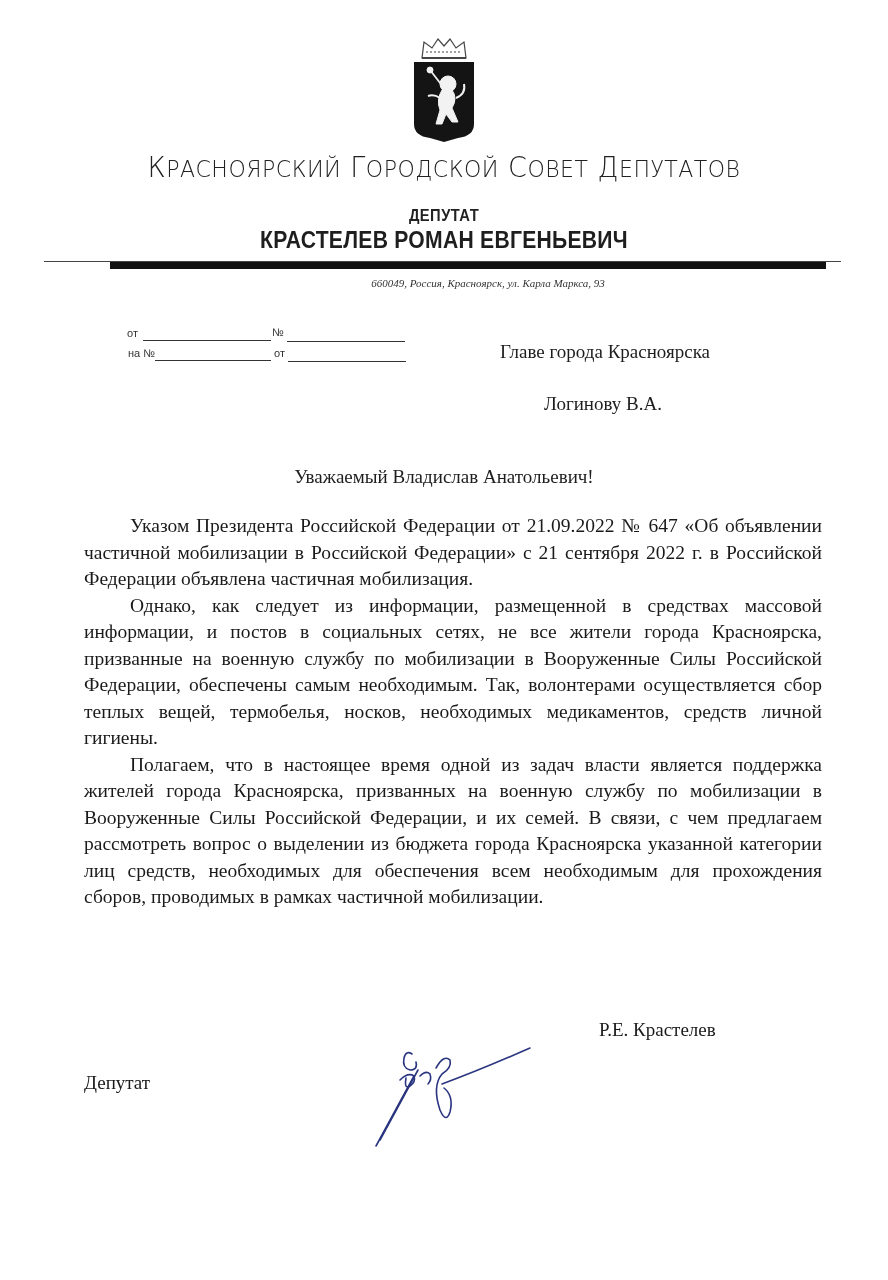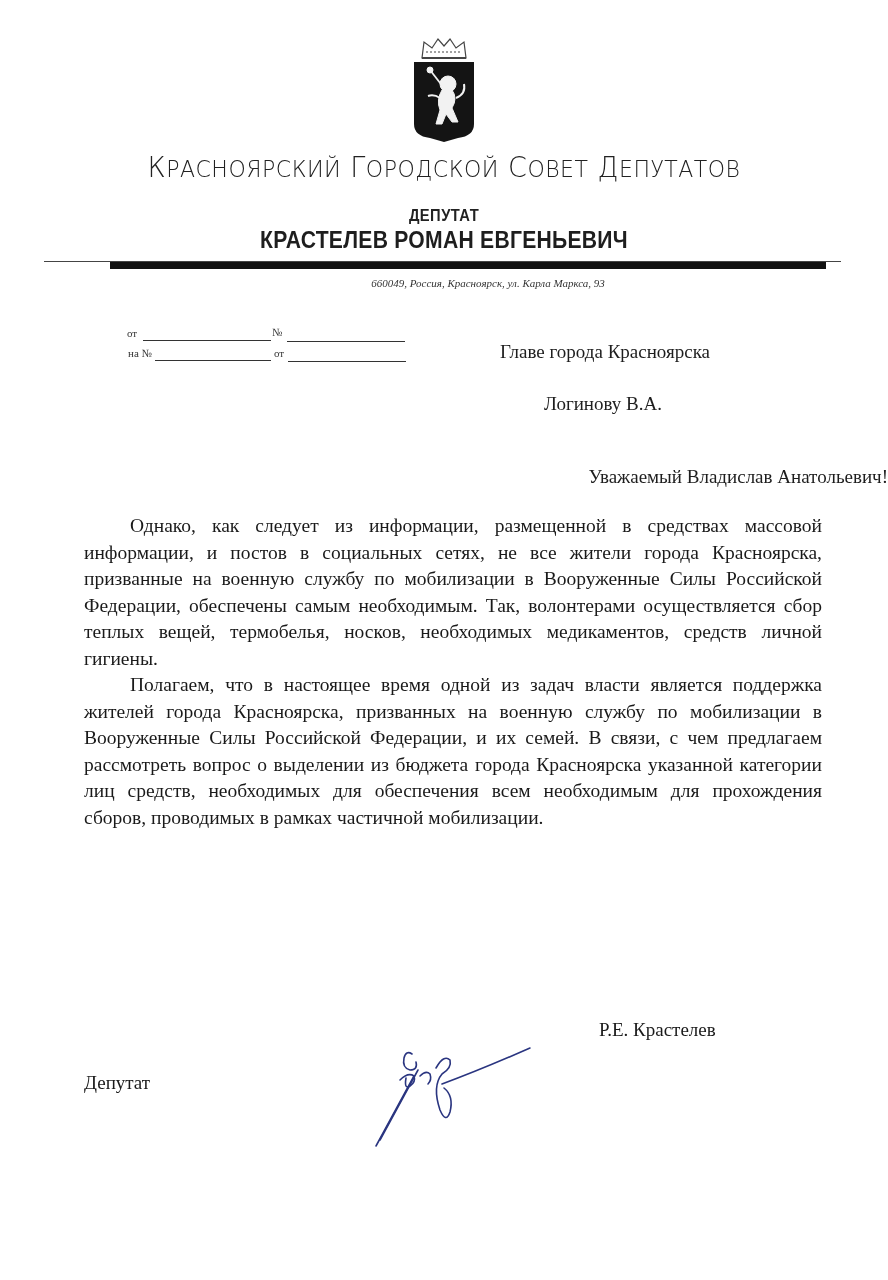--- a/index.html
+++ b/index.html
@@ -19,27 +19,27 @@
   #deputy-name { left: 0; width: 888px; top: 226px; text-align: center; font-family: "Liberation Sans", sans-serif;
                  font-weight: bold; font-size: 24px; transform: scaleX(0.88); letter-spacing: 0.3px; color: #1e1e1e; }
 
   
   #divider-thin { left: 44px; top: 261px; width: 797px; height: 1px; background: #444; }
   #divider-thick { left: 110px; top: 262px; width: 716px; height: 7px; background: #111; }
 
   #address { left: 0; width: 888px; top: 277px; text-align: center; font-style: italic; font-size: 11px; color: #333; padding-left: 44px; }
 
   
-  .ref { font-family: Liberation Serif, serif; font-size: 11px; color: #333; }
+  .ref { font-family: Liberation Sans, sans-serif; font-size: 11px; color: #333; }
   .ref-line { height: 1px; background: #333; }
 
   
   .addressee { left: 500px; font-size: 19px; color: #1e1e1e; }
 
-  #salutation { left: 0; width: 888px; top: 466px; text-align: right; font-size: 19px; color: #1e1e1e; }
+  #salutation { left: 0; width: 888px; top: 466px; text-align: center; font-size: 19px; color: #1e1e1e; }
 
   
   #body { left: 84px; width: 738px; top: 513px; font-size: 19.5px; line-height: 26.5px; color: #1a1a1a; text-align: justify;
           font-family: "Liberation Serif", serif; transform-origin: left top; }
   #body p { margin: 0; text-indent: 46px; }
 
   
   #sig-role { left: 84px; top: 1072px; font-size: 19px; }
   #sig-name { left: 599px; top: 1019px; font-size: 19px; }
   #signature { left: 370px; top: 1040px; width: 170px; height: 110px; }
@@ -85,20 +85,21 @@
 <div class="abs ref-line" style="left:155px; top:360px; width:116px;"></div>
 <div class="abs ref" style="left:274px; top:347px;">от</div>
 <div class="abs ref-line" style="left:288px; top:361px; width:118px;"></div>
 
 <div class="abs addressee" style="top:341px;">Главе города Красноярска</div>
 <div class="abs addressee" style="top:393px;margin-left:44px;">Логинову В.А.</div>
 
 <div id="salutation" class="abs">Уважаемый Владислав Анатольевич!</div>
 
 <div id="body" class="abs">
+  <p>Указом Президента Российской Федерации от 21.09.2022 № 647 «Об объявлении частичной мобилизации в Российской Федерации» с 21 сентября 2022 г. в Российской Федерации объявлена частичная мобилизация.</p>
   <p>Однако, как следует из информации, размещенной в средствах массовой информации, и постов в социальных сетях, не все жители города Красноярска, призванные на военную службу по мобилизации в Вооруженные Силы Российской Федерации, обеспечены самым необходимым. Так, волонтерами осуществляется сбор теплых вещей, термобелья, носков, необходимых медикаментов, средств личной гигиены.</p>
   <p>Полагаем, что в настоящее время одной из задач власти является поддержка жителей города Красноярска, призванных на военную службу по мобилизации в Вооруженные Силы Российской Федерации, и их семей. В связи, с чем предлагаем рассмотреть вопрос о выделении из бюджета города Красноярска указанной категории лиц средств, необходимых для обеспечения всем необходимым для прохождения сборов, проводимых в рамках частичной мобилизации.</p>
 </div>
 
 <div id="sig-role" class="abs">Депутат</div>
 
 <svg id="signature" class="abs" viewBox="0 0 170 110">
   <g fill="none" stroke="#2a3580" stroke-width="1.6" stroke-linecap="round">
     <path d="M42 14 Q36 10 34 18 Q32 28 40 30 Q48 30 46 22"></path>
     <path d="M30 40 Q38 32 44 36 Q46 42 40 46 Q34 50 36 38"></path>

